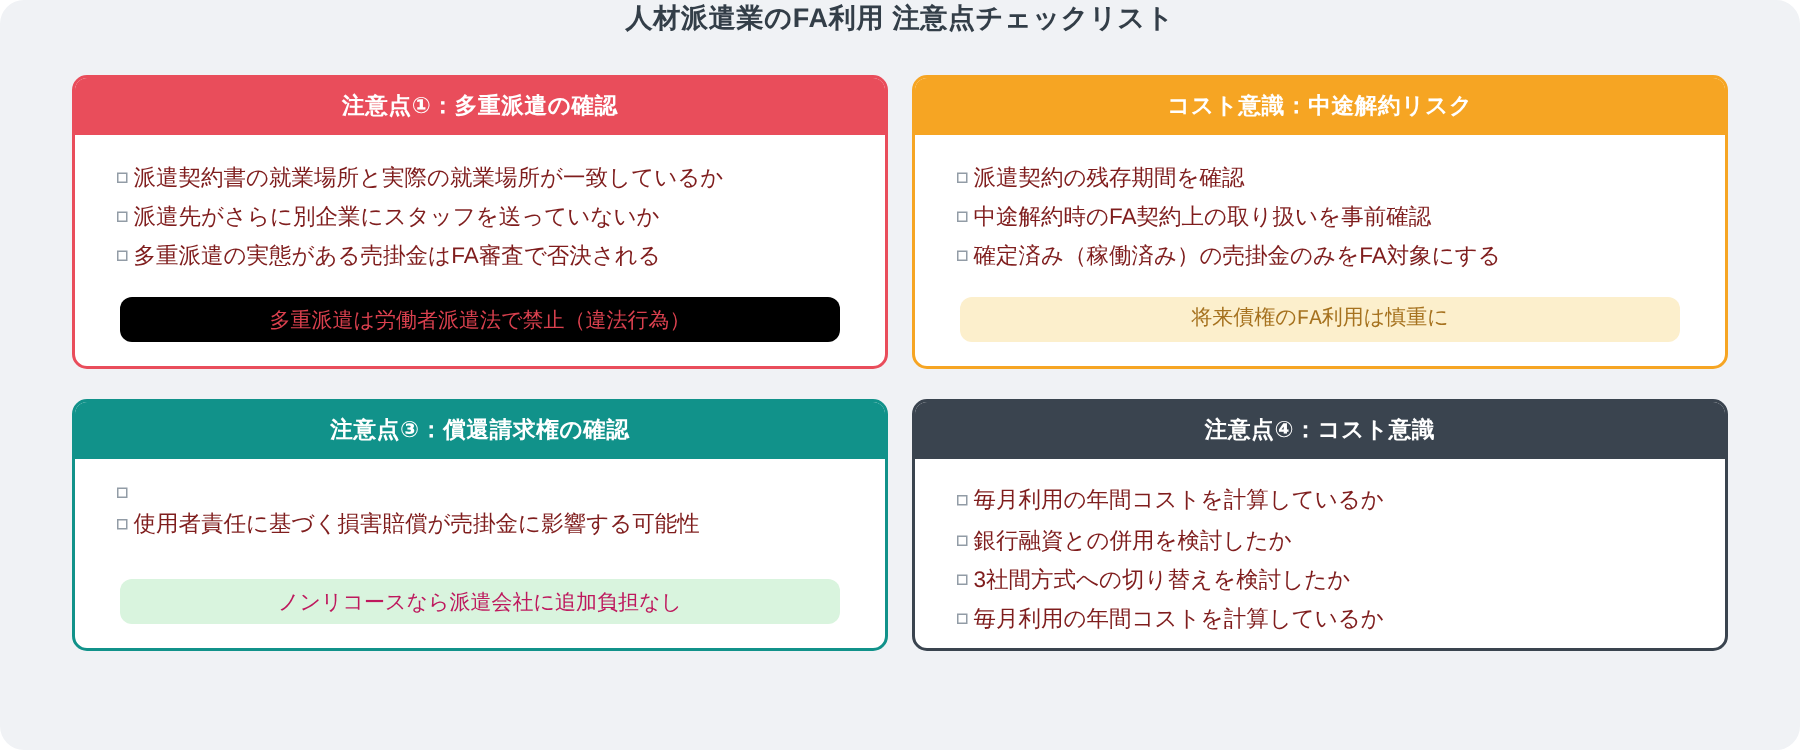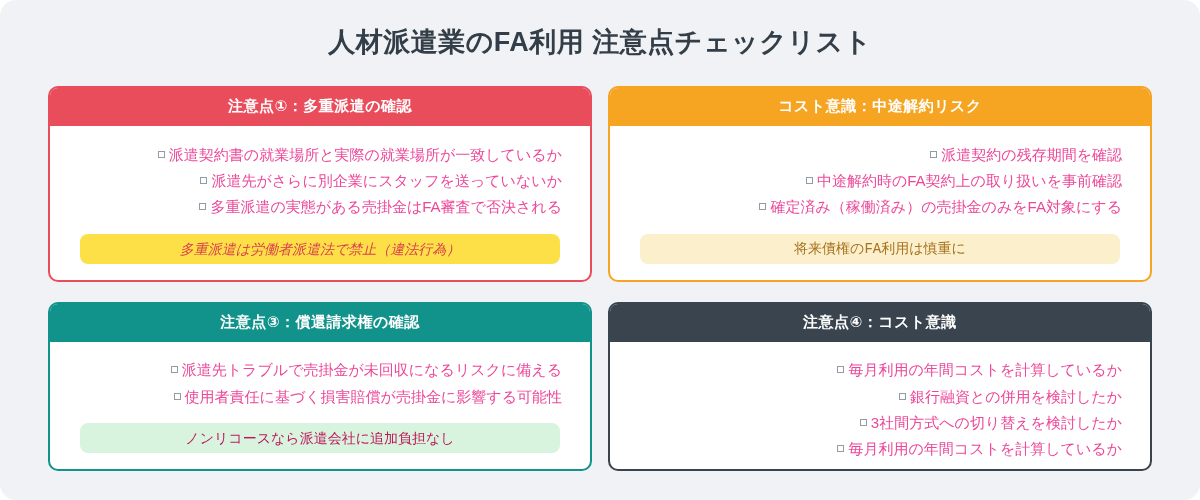--- a/index.html
+++ b/index.html
@@ -6,23 +6,22 @@
   html, body { width: 1200px; height: 500px; background: #ffffff; }
   body { font-family: "Liberation Sans", "DejaVu Sans", sans-serif; }
   .canvas {
     position: relative;
     width: 1200px; height: 500px;
     background: #f0f2f5;
     border-radius: 16px;
     overflow: hidden;
   }
   .page-title {
-    padding-top: 24px;
     text-align: center;
-    font-size: 27px;
+    font-size: 18px;
     font-weight: bold;
     color: #333e48;
     letter-spacing: 0.5px;
   }
   .grid {
     display: grid;
     grid-template-columns: 1fr 1fr;
     gap: 20px 16px;
     margin: 26px 48px 0 48px;
   }
@@ -49,24 +48,23 @@
     padding: 15px 28px 6px 28px;
     display: flex;
     flex-direction: column;
     justify-content: flex-start;
   }
   .check-item {
     display: flex;
     align-items: center;
     gap: 4px;
     font-size: 15px;
-    color: #ec4899;
+    color: #7f1d1d;
     padding: 4.5px 0;
     line-height: 1.15;
-    justify-content: flex-end;
   }
   .bullet {
     width: 7px; height: 7px;
     border: 1.5px solid #929ca6;
     background: transparent;
     flex: none;
   }
   .note-badge {
     margin: 8px 30px 16px 30px;
     border-radius: 8px;
@@ -93,21 +91,21 @@
         </div>
         <div class="check-item">
           <span class="bullet"></span>
           <span>派遣先がさらに別企業にスタッフを送っていないか</span>
         </div>
         <div class="check-item">
           <span class="bullet"></span>
           <span>多重派遣の実態がある売掛金はFA審査で否決される</span>
         </div>
       </div>
-      <div class="note-badge" style="background: #fde047; color: rgb(217, 64, 78); font-style: italic;">多重派遣は労働者派遣法で禁止（違法行為）</div>
+      <div class="note-badge" style="background: #000000; color: rgb(217, 64, 78);">多重派遣は労働者派遣法で禁止（違法行為）</div>
     </div>
 
     <div class="card" style="--accent: #f6a523;">
       <div class="card-header">コスト意識：中途解約リスク</div>
       <div class="card-body">
         <div class="check-item">
           <span class="bullet"></span>
           <span>派遣契約の残存期間を確認</span>
         </div>
         <div class="check-item">
@@ -120,21 +118,20 @@
         </div>
       </div>
       <div class="note-badge" style="background: rgb(252, 239, 204); color: rgb(166, 114, 31); font-family: Liberation Mono, monospace;">将来債権のFA利用は慎重に</div>
     </div>
 
     <div class="card" style="--accent: #11928a;">
       <div class="card-header">注意点③：償還請求権の確認</div>
       <div class="card-body">
         <div class="check-item">
           <span class="bullet"></span>
-          <span>派遣先トラブルで売掛金が未回収になるリスクに備える</span>
         </div>
         <div class="check-item">
           <span class="bullet"></span>
           <span>使用者責任に基づく損害賠償が売掛金に影響する可能性</span>
         </div>
       </div>
       <div class="note-badge" style="background: rgb(217, 244, 222); color: #be185d;">ノンリコースなら派遣会社に追加負担なし</div>
     </div>
 
     <div class="card" style="--accent: #3a444f;">

